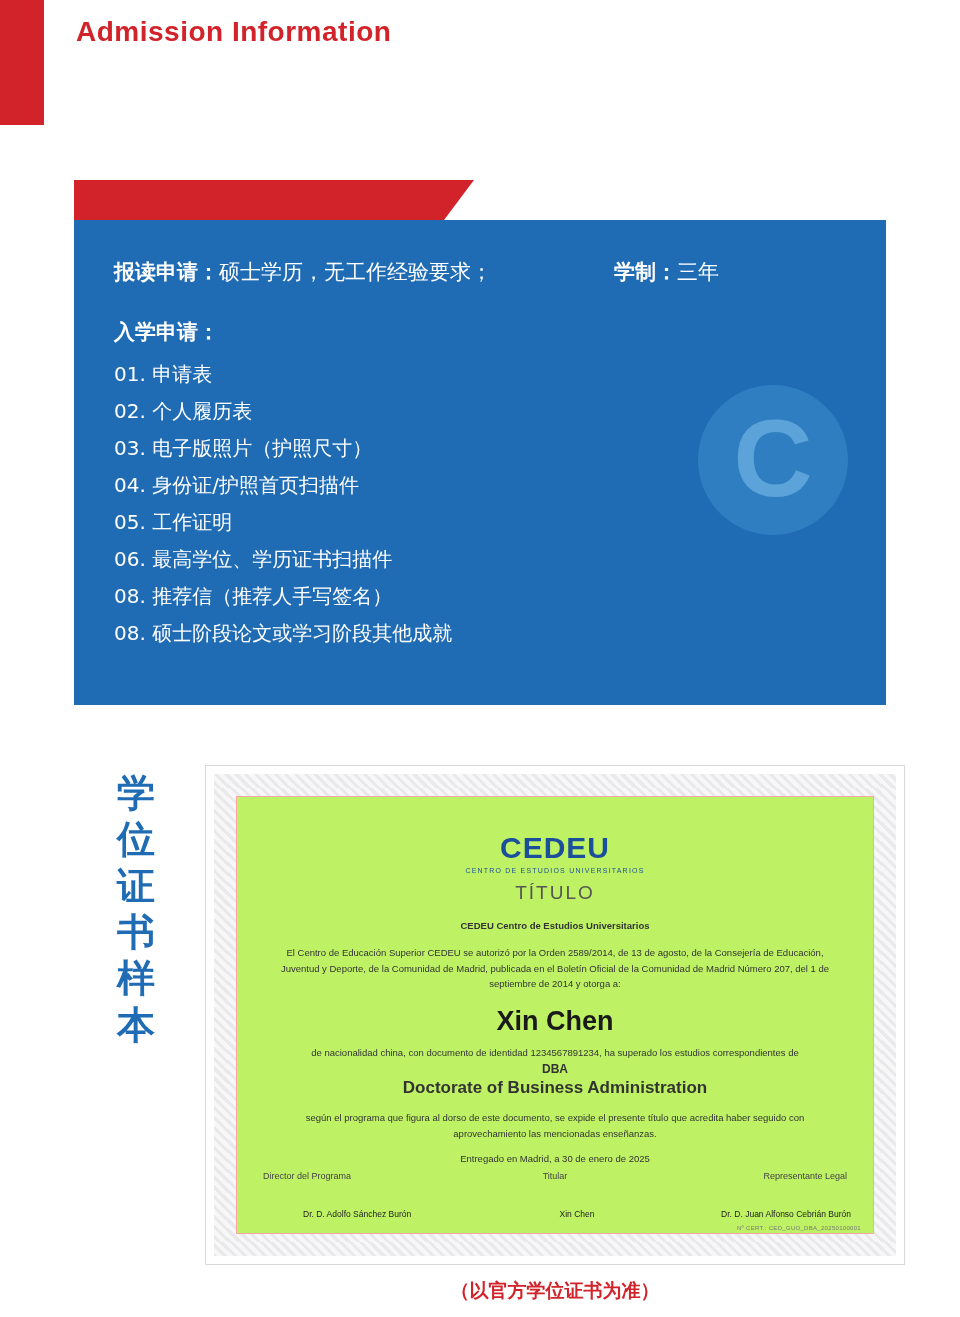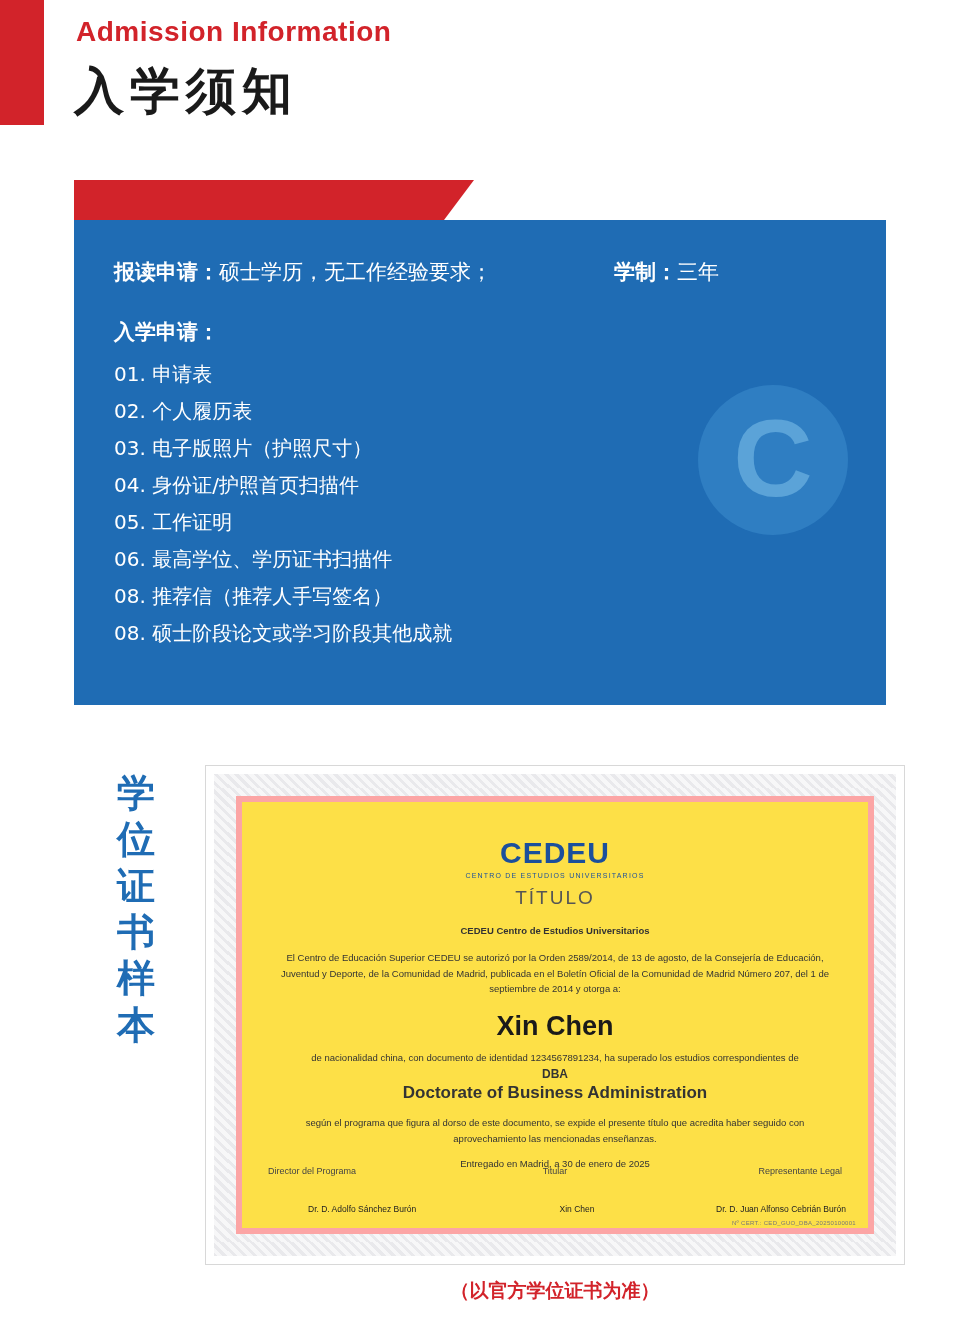--- a/index.html
+++ b/index.html
@@ -168,22 +168,22 @@
     background-image:
       repeating-linear-gradient(45deg, #e9e9ec 0, #e9e9ec 3px, #f7f7f8 3px, #f7f7f8 7px);
     background-clip: border-box;
   }
   .cert-inner {
     position: absolute;
     left: 30px;
     top: 30px;
     right: 30px;
     bottom: 30px;
-    background: #fde047;
-    border: 6px solid #fca5a5;
+    background: #bef264;
+    border: 1px solid #fca5a5;
   }
   .cert-content {
     position: absolute;
     left: 0;
     top: 0;
     right: 0;
     bottom: 0;
     text-align: center;
     color: #333333;
     font-family: "Liberation Sans", sans-serif;
@@ -299,21 +299,20 @@
     font-weight: bold;
     font-family: "DejaVu Sans", sans-serif;
   }
 </style>
 </head>
 <body>
 
 <div class="header">
   <div class="header-bar"></div>
   <div class="header-en">Admission Information</div>
-  <div class="header-zh">入学须知</div>
 </div>
 
 <div class="panel-wrap">
   <div class="panel-tab"></div>
   <div class="panel-body">
     <div class="panel-watermark">C</div>
     <div class="panel-content">
       <div class="row-top">
         <span class="lbl">报读申请：</span>
         <span class="val">硕士学历，无工作经验要求；</span>

